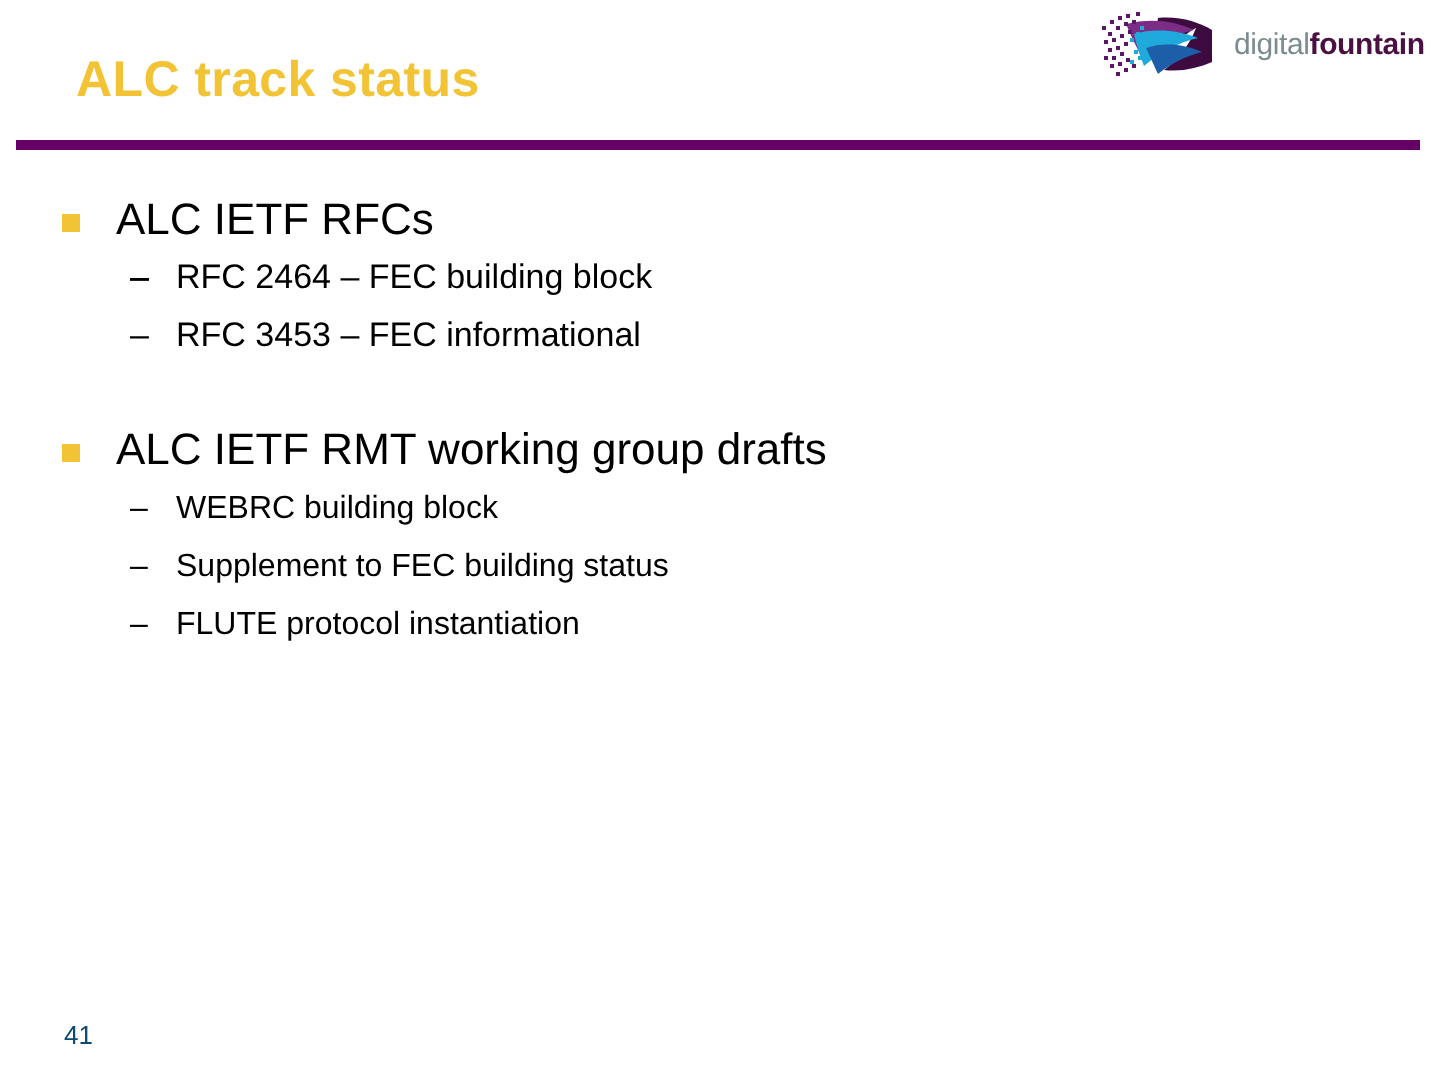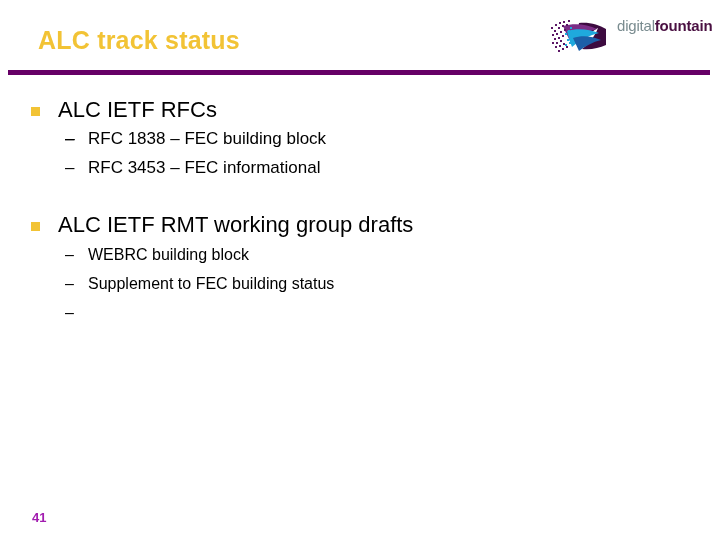--- a/index.html
+++ b/index.html
@@ -36,24 +36,25 @@
     top: 70px;
     width: 702px;
     height: 5px;
     background: #660066;
   }
 
   
   #logo {
     position: absolute;
     left: 549px;
-    top: 18px;
+    top: 2px;
     width: 168px;
     height: 40px;
     display: flex;
+    align-items: center;
     gap: 6px;
   }
   #logo-mark {
     width: 62px;
     height: 36px;
     flex: 0 0 auto;
   }
   #logo-wordmark {
     font-size: 15px;
     line-height: 1;
@@ -122,22 +123,22 @@
     font-size: 16px;
     line-height: 29px;
   }
 
   
   #page-number {
     position: absolute;
     left: 32px;
     top: 510px;
     font-size: 13px;
-    font-weight: bold;
-    color: #a21caf;
+    font-weight: normal;
+    color: #0c4a6e;
   }
 </style>
 </head>
 <body>
 
 <div id="slide">
 
   <div id="slide-title">ALC track status</div>
 
   <div id="title-rule"></div>
@@ -204,21 +205,21 @@
       </div>
 
       <div class="level2">
         <span class="dash-bullet">–</span>
       </div>
       <div class="level2">
         <span class="dash-bullet">–</span>
       </div>
       <div class="level2">
         <span class="dash-bullet">–</span>
-        <span>RFC 1838 – FEC building block</span>
+        <span>RFC 2464 – FEC building block</span>
       </div>
       <div class="level2">
         <span class="dash-bullet">–</span>
         <span>RFC 3453 – FEC informational</span>
       </div>
     </div>
 
     <div class="group-gap"></div>
 
     <div class="group sub-small">
@@ -230,20 +231,21 @@
       <div class="level2">
         <span class="dash-bullet">–</span>
         <span>WEBRC building block</span>
       </div>
       <div class="level2">
         <span class="dash-bullet">–</span>
         <span>Supplement to FEC building status</span>
       </div>
       <div class="level2">
         <span class="dash-bullet">–</span>
+        <span>FLUTE protocol instantiation</span>
       </div>
     </div>
 
   </div>
 
   <div id="page-number">41</div>
 
 </div>
 
 </body></html>

